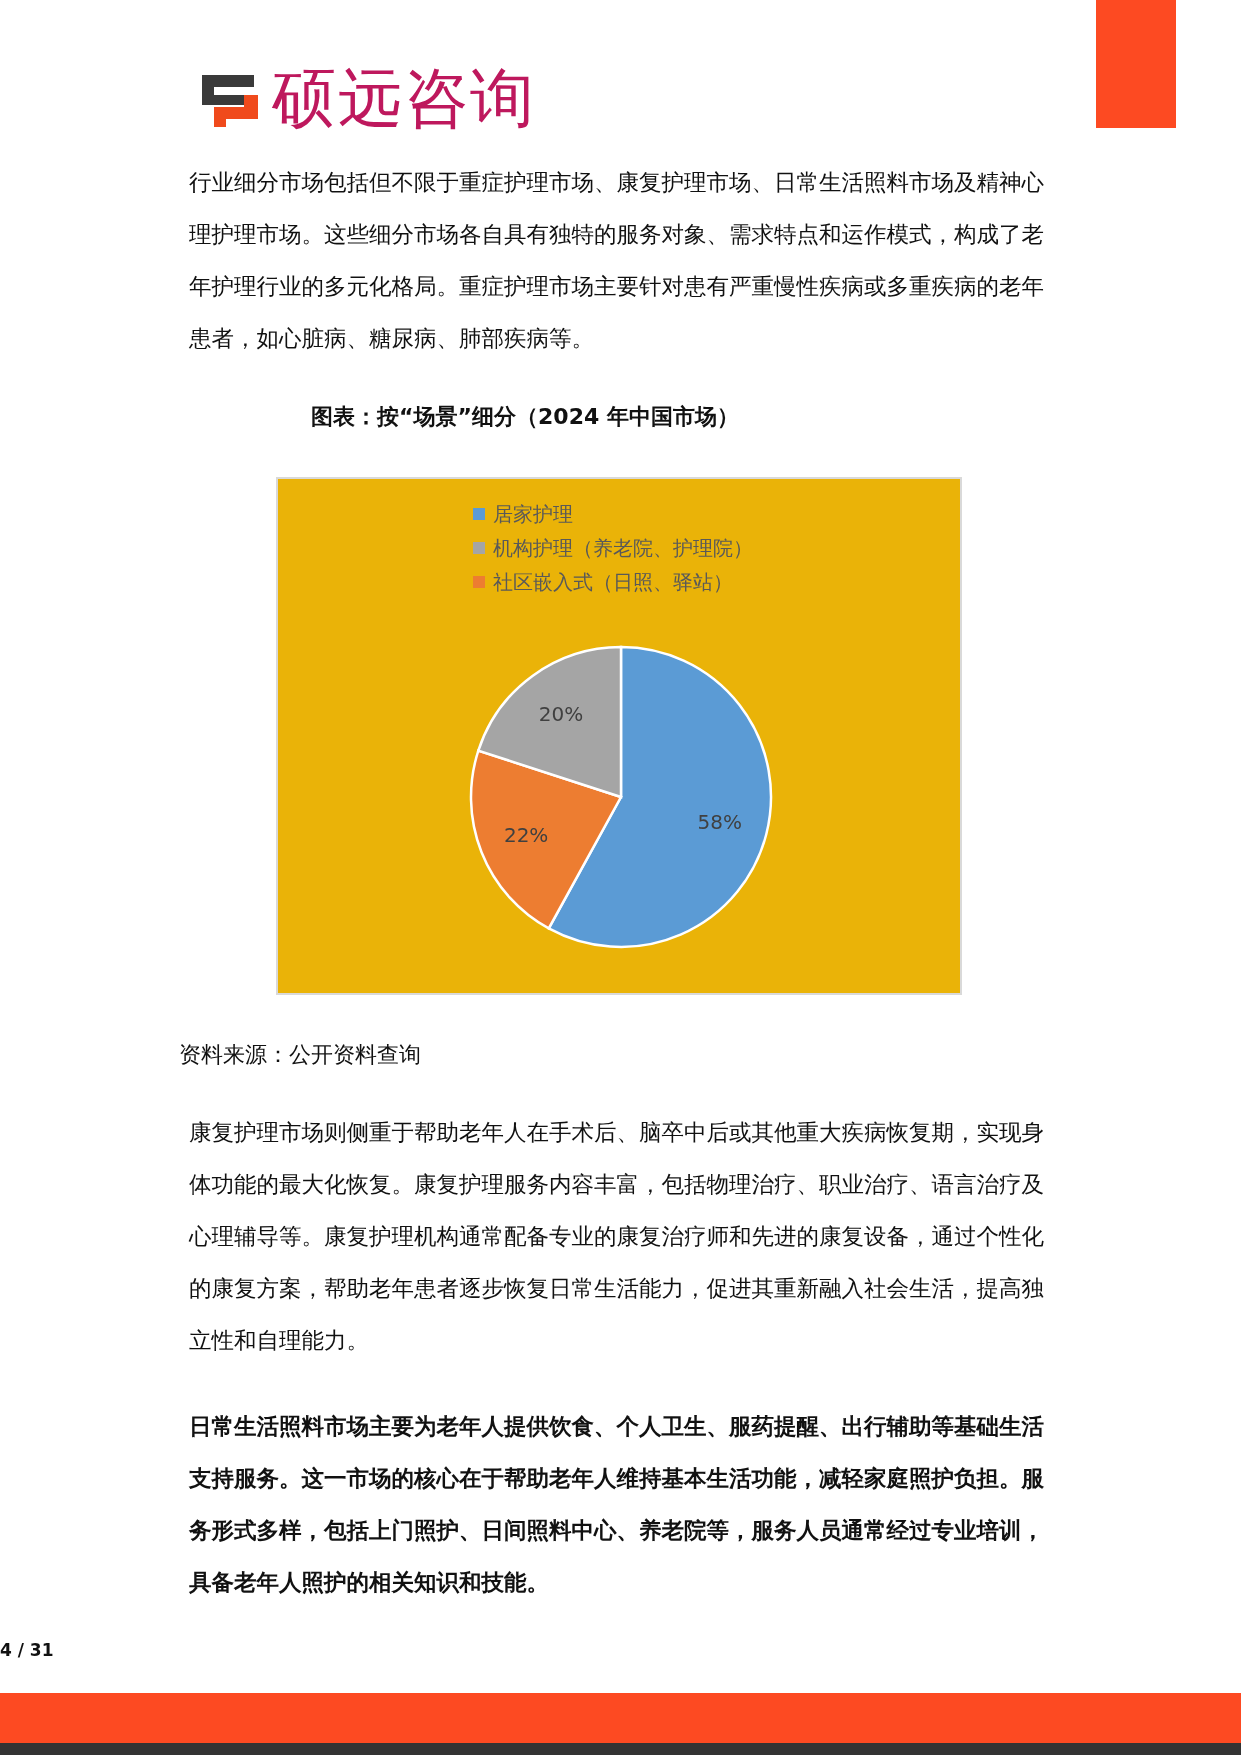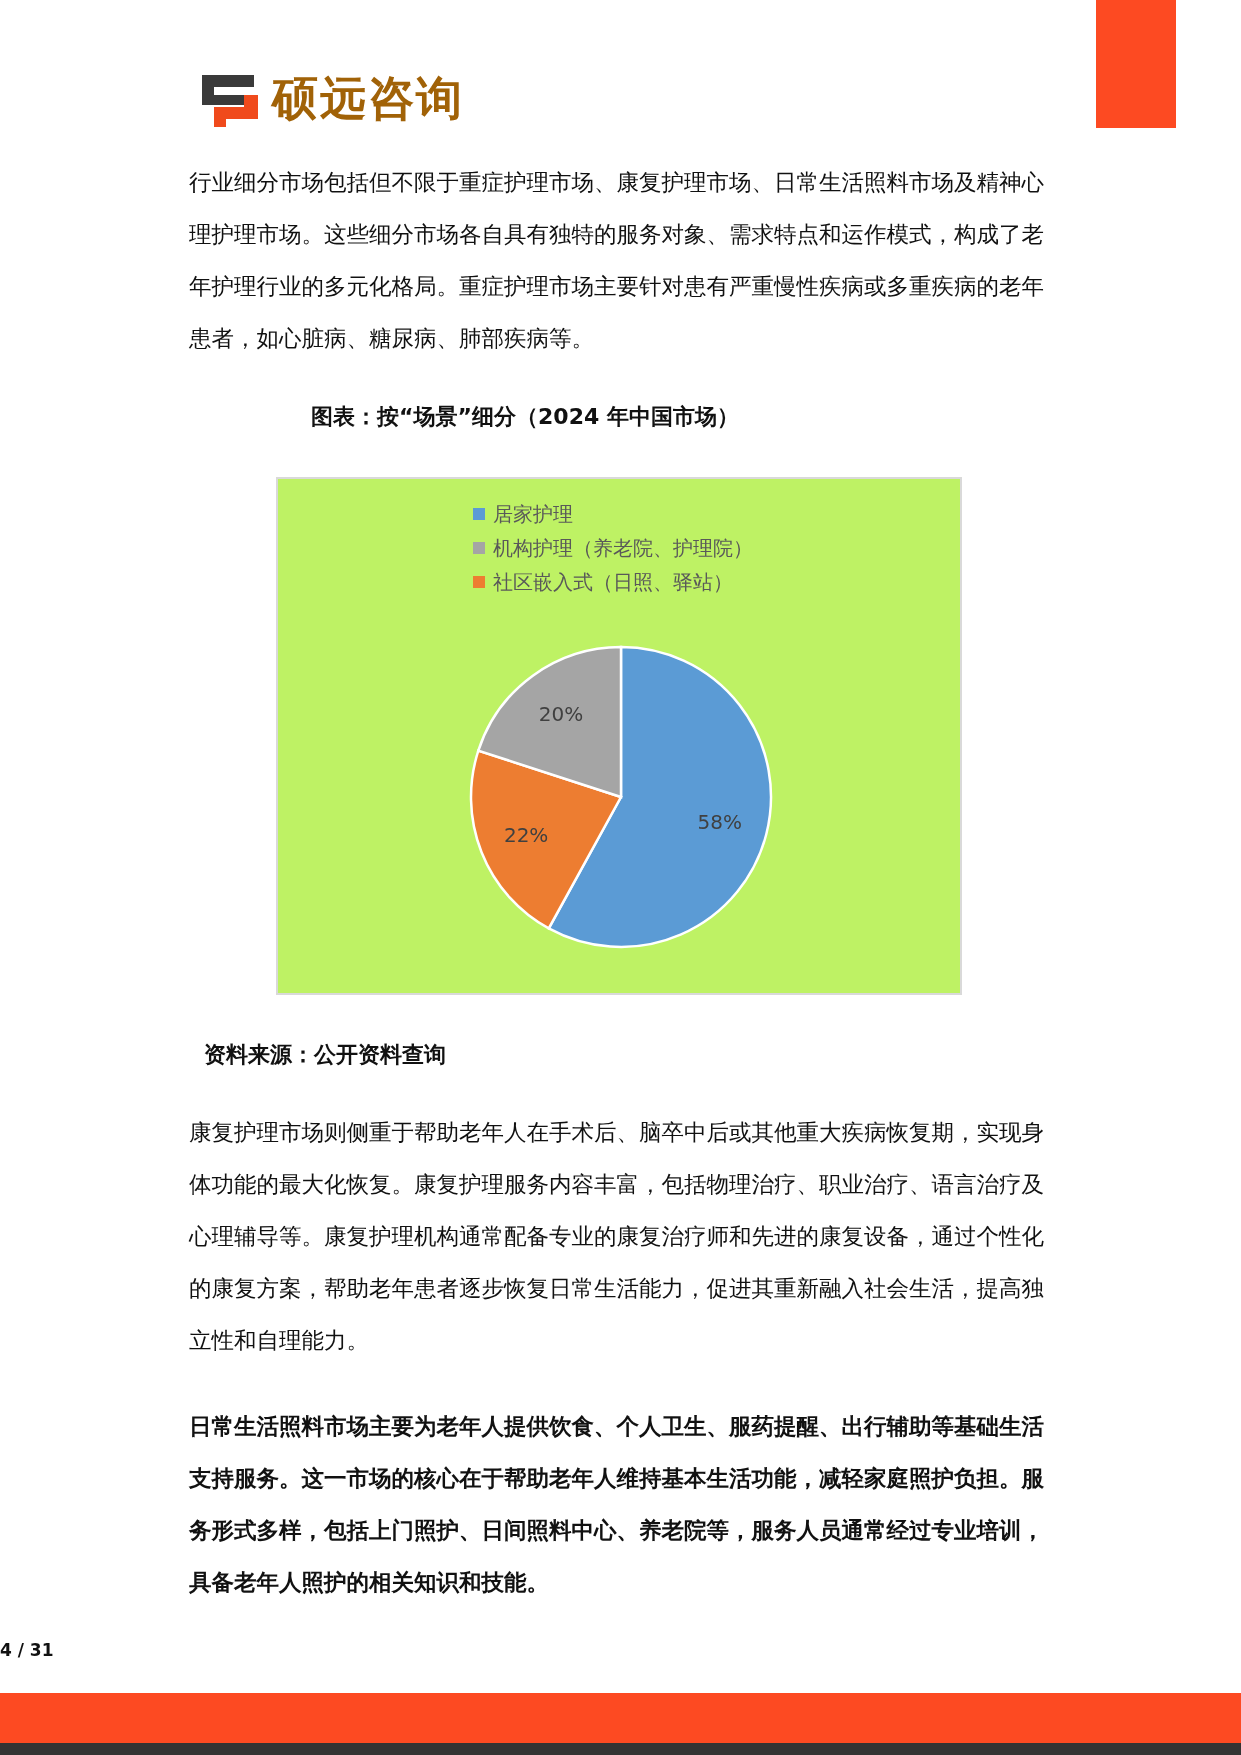--- a/index.html
+++ b/index.html
@@ -7,32 +7,32 @@
          font-family: "DejaVu Sans", "Liberation Sans", sans-serif; color:#111; }
   .corner-tab { position:absolute; left:1096px; top:0; width:80px; height:128px; background:#fd4a22; }
   .logo { position:absolute; left:200px; top:68px; height:60px; display:flex; align-items:center; }
   .logo-mark { position:relative; width:58px; height:58px; margin-right:14px; }
   .logo-mark .dk1 { position:absolute; left:2px; top:6px; width:52px; height:12px; background:#3a3a3a; }
   .logo-mark .dk2 { position:absolute; left:2px; top:6px; width:12px; height:28px; background:#3a3a3a; }
   .logo-mark .dk3 { position:absolute; left:2px; top:26px; width:44px; height:10px; background:#3a3a3a; }
   .logo-mark .or1 { position:absolute; left:14px; top:38px; width:44px; height:12px; background:#f04a1c; }
   .logo-mark .or2 { position:absolute; left:44px; top:26px; width:14px; height:24px; background:#f04a1c; }
   .logo-mark .or3 { position:absolute; left:14px; top:38px; width:12px; height:20px; background:#f04a1c; }
-  .logo-text { font-size:46px; color:#a16207; letter-spacing:2px; font-weight:700; line-height:60px; }
+  .logo-text { font-size:64px; color:#be185d; letter-spacing:2px; font-weight:400; line-height:60px; }
   .para { position:absolute; left:189px; width:870px; font-size:22.5px; line-height:52px; color:#111; }
   .p1 { top:156px; }
   .p2 { top:1106px; }
   .p3 { top:1400px;font-weight:bold; }
   .fig-title { position:absolute; left:0; width:1050px; top:402px; text-align:center; font-size:22px; font-weight:bold; }
-  .chart-frame { position:absolute; left:276px; top:477px; width:686px; height:518px; border:2px solid #d9d9d9; box-sizing:border-box; background:#bef264; }
+  .chart-frame { position:absolute; left:276px; top:477px; width:686px; height:518px; border:2px solid #d9d9d9; box-sizing:border-box; background:#eab308; }
   .legend { position:absolute; left:195px; top:18px; font-family:"DejaVu Serif","Liberation Serif",serif; font-size:20px; color:#595959; }
   .legend-item { display:flex; align-items:center; height:34px; }
   .swatch { width:12px; height:12px; margin-right:8px; }
   .pie-svg { position:absolute; left:0; top:0; }
-  .source { position:absolute; left:204px; top:1040px; font-size:22px; font-weight:bold; }
+  .source { position:absolute; left:179px; top:1040px; font-size:22px; font-weight:normal; }
   .page-num { position:absolute; left:0; width:1241px; top:1640px; text-align:left; font-size:17px; font-weight:bold; }
   .footer-bar { position:absolute; left:0; top:1693px; width:1241px; height:50px; background:#fd4a22; }
   .footer-dark { position:absolute; left:0; top:1743px; width:1241px; height:12px; background:#333333; }
 </style>
 </head>
 <body>
 
 <div class="corner-tab"></div>
 
 <div class="logo">

